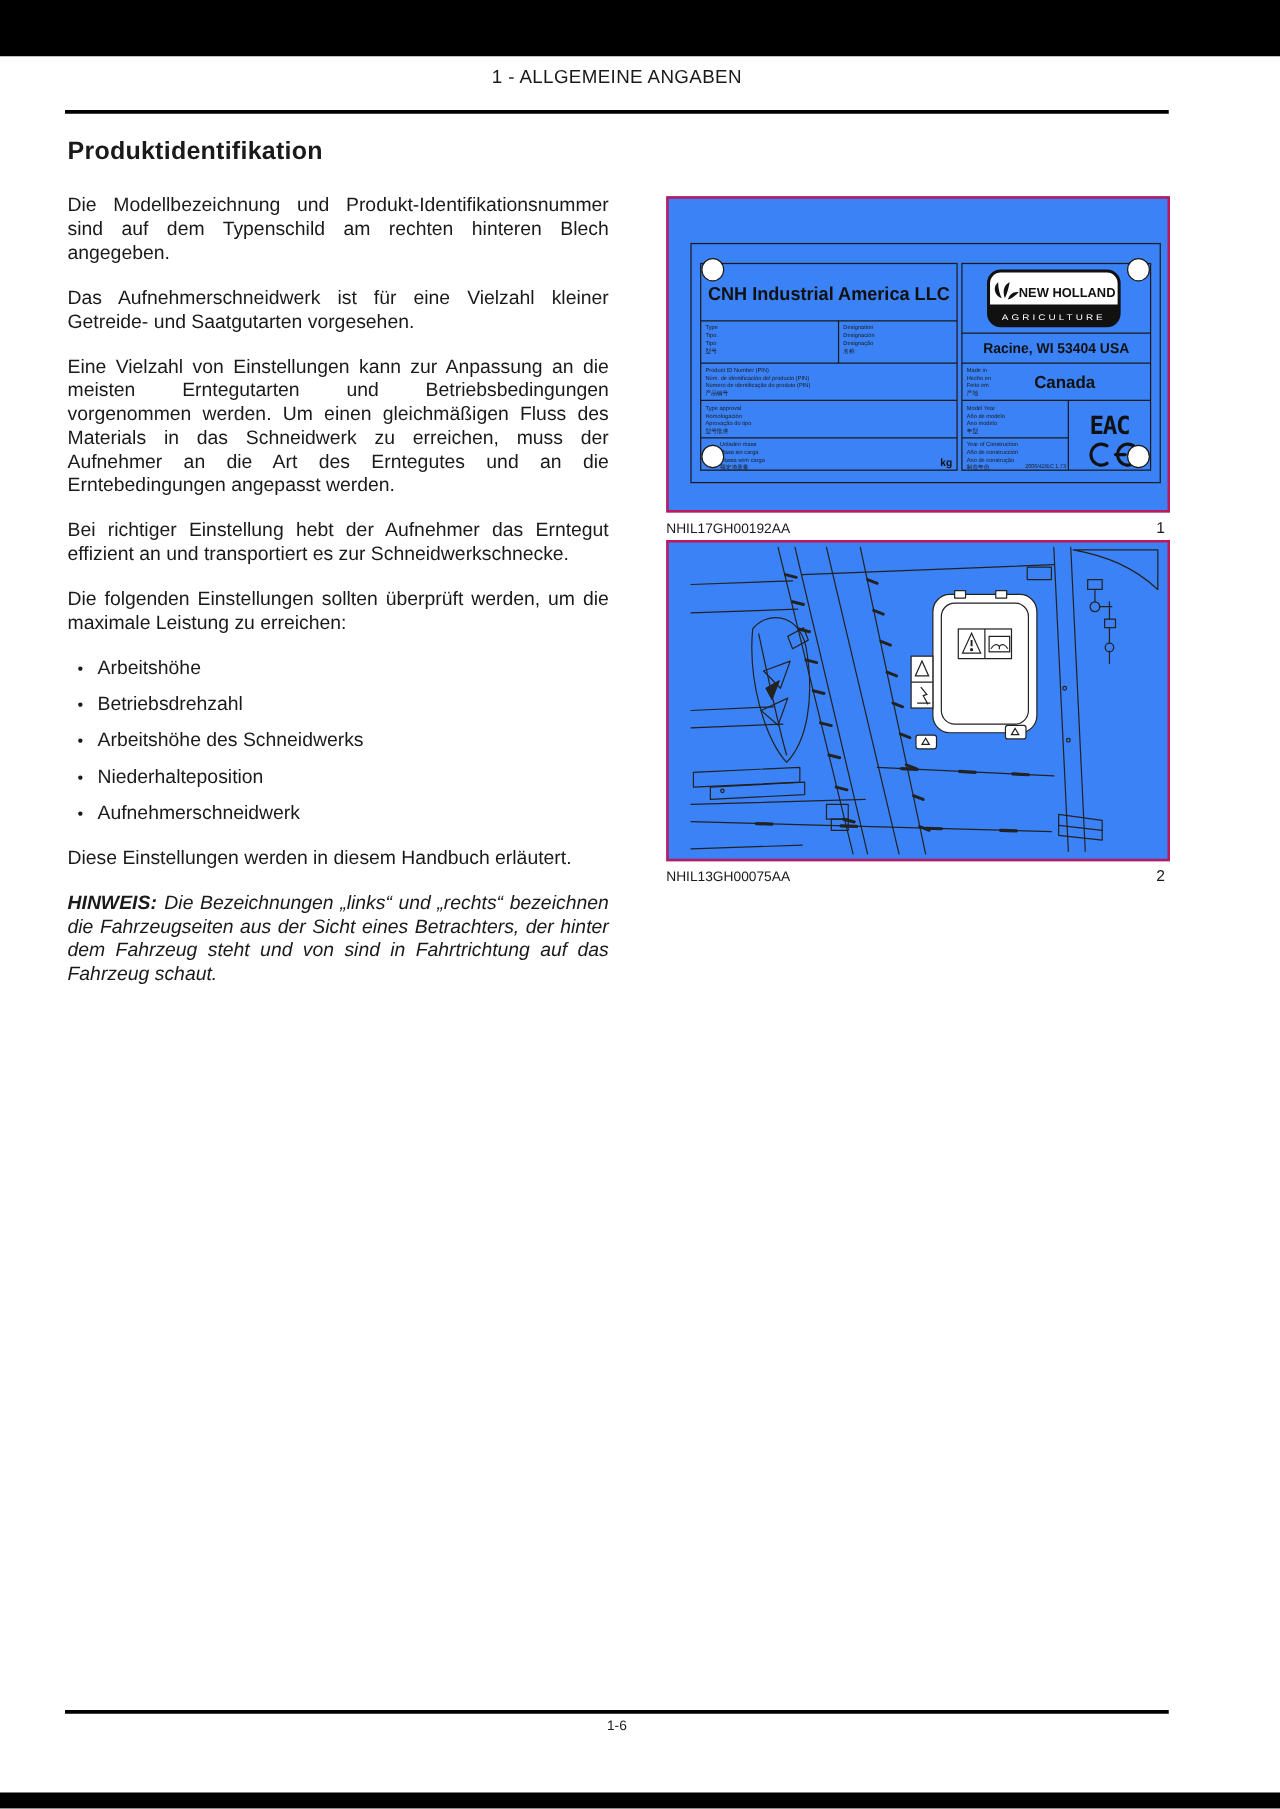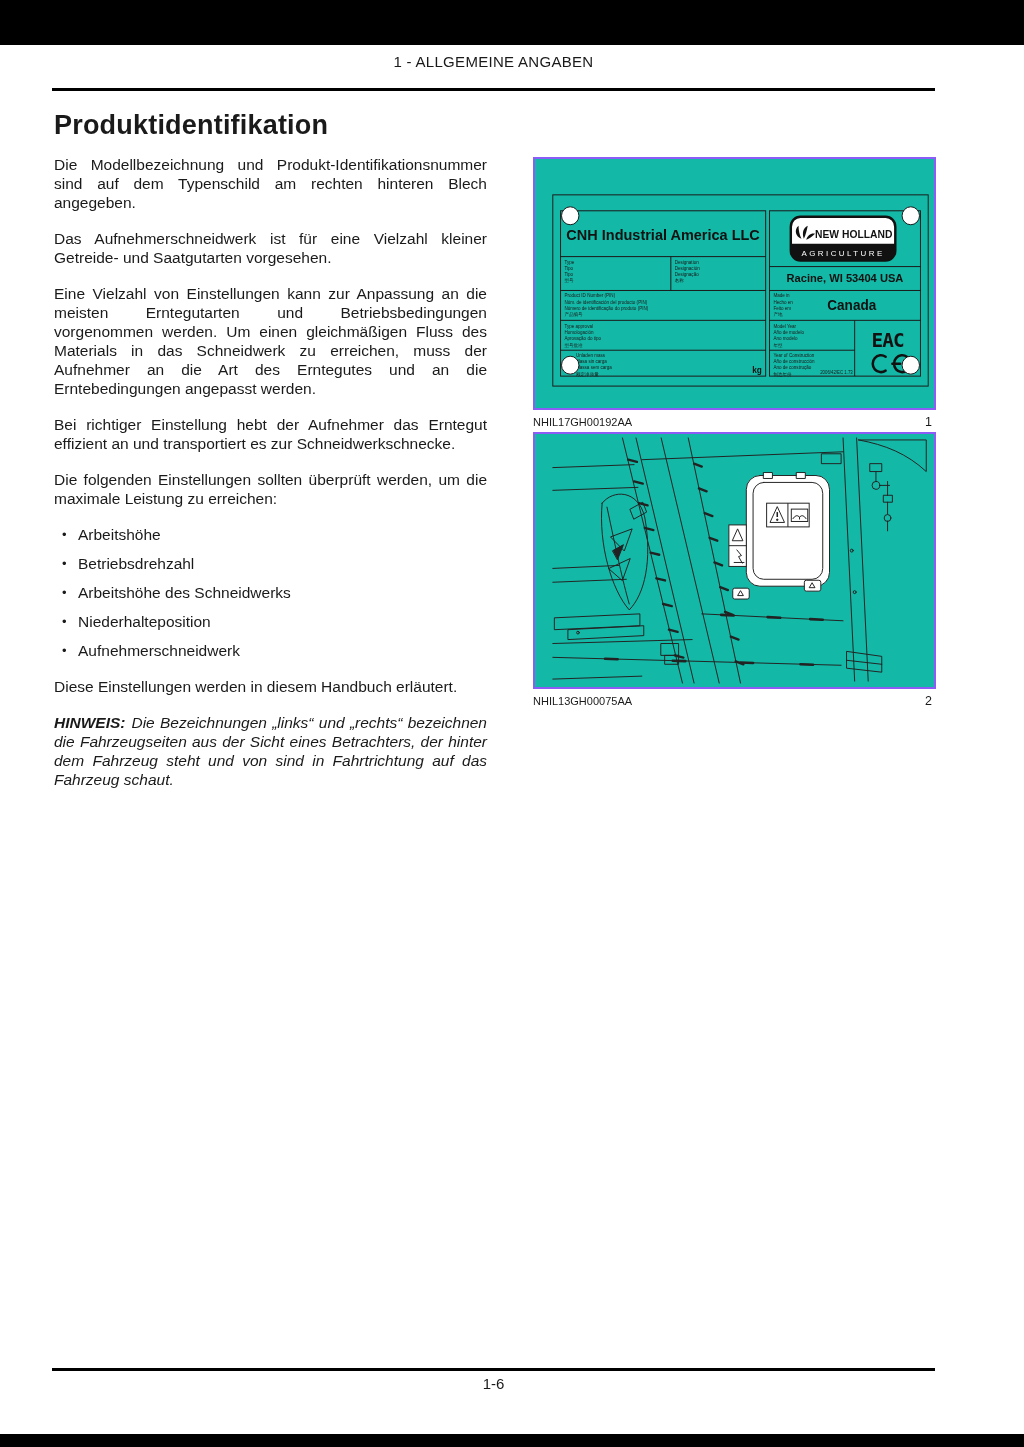--- a/index.html
+++ b/index.html
@@ -13,49 +13,49 @@
   .scan-edge-bottom { position:absolute; bottom:0; left:0; width:1024px; height:13px; background:#000; }
 
   .running-header {
     position:absolute; top:53px; left:52px; width:883px;
     text-align:center; font-size:15px; letter-spacing:.3px;
   }
   .header-rule { position:absolute; top:88px; left:52px; width:883px; border-top:3px solid #000; }
 
   .page-title {
     position:absolute; top:110px; left:54px;
-    font-size:27px; font-weight:bold; letter-spacing:.2px;
+    font-size:20px; font-weight:bold; letter-spacing:.2px;
   }
 
   .text-col {
     position:absolute; top:155px; left:54px; width:433px;
     font-size:15.5px; line-height:19px; text-align:justify;
   }
   .text-col p { margin:0 0 17px 0; }
   .text-col ul { list-style:none; margin:0 0 17px 0; padding:0; }
   .text-col li { position:relative; padding-left:24px; margin:0 0 10px 0; text-align:left; }
   .text-col li .bullet-dot {
     position:absolute; left:8px; top:0; font-size:13px;
   }
   .note { font-style:italic; }
   .note .note-label { font-weight:bold; font-style:italic; margin-right:6px; }
 
   .fig-col { position:absolute; top:157px; left:533px; width:403px; }
-  .figure { border:2px solid #8b5cf6; background:#14b8a6; box-sizing:border-box;padding-left:12px; }
+  .figure { border:2px solid #be185d; background:#3b82f6; box-sizing:border-box;padding-left:12px; }
   .fig1 { width:403px; height:253px; }
   .fig2 { width:403px; height:257px; margin-top:3px; }
   .figure svg { display:block; width:100%; height:100%; }
   .fig-caption {
     display:flex; justify-content:space-between; align-items:baseline;
     font-size:11px; margin:5px 4px 2px 0; color:#1a1a1a;
   }
   .fig-caption .num { margin-left:22px; font-size:12.5px; }
 
   .footer-rule { position:absolute; top:1368px; left:52px; width:883px; border-top:3px solid #000; }
-  .page-number { position:absolute; top:1375px; left:52px; width:883px; text-align:center; font-size:15px; }
+  .page-number { position:absolute; top:1375px; left:52px; width:883px; text-align:center; font-size:11px; }
 
   
   .plate-tiny { font-size:4.7px; fill:#1a1a1a; }
   .plate-line { stroke:#1a1a1a; fill:none; stroke-width:1; }
 </style>
 </head>
 <body>
 
 <div class="page">
   <div class="scan-edge-top"></div>

